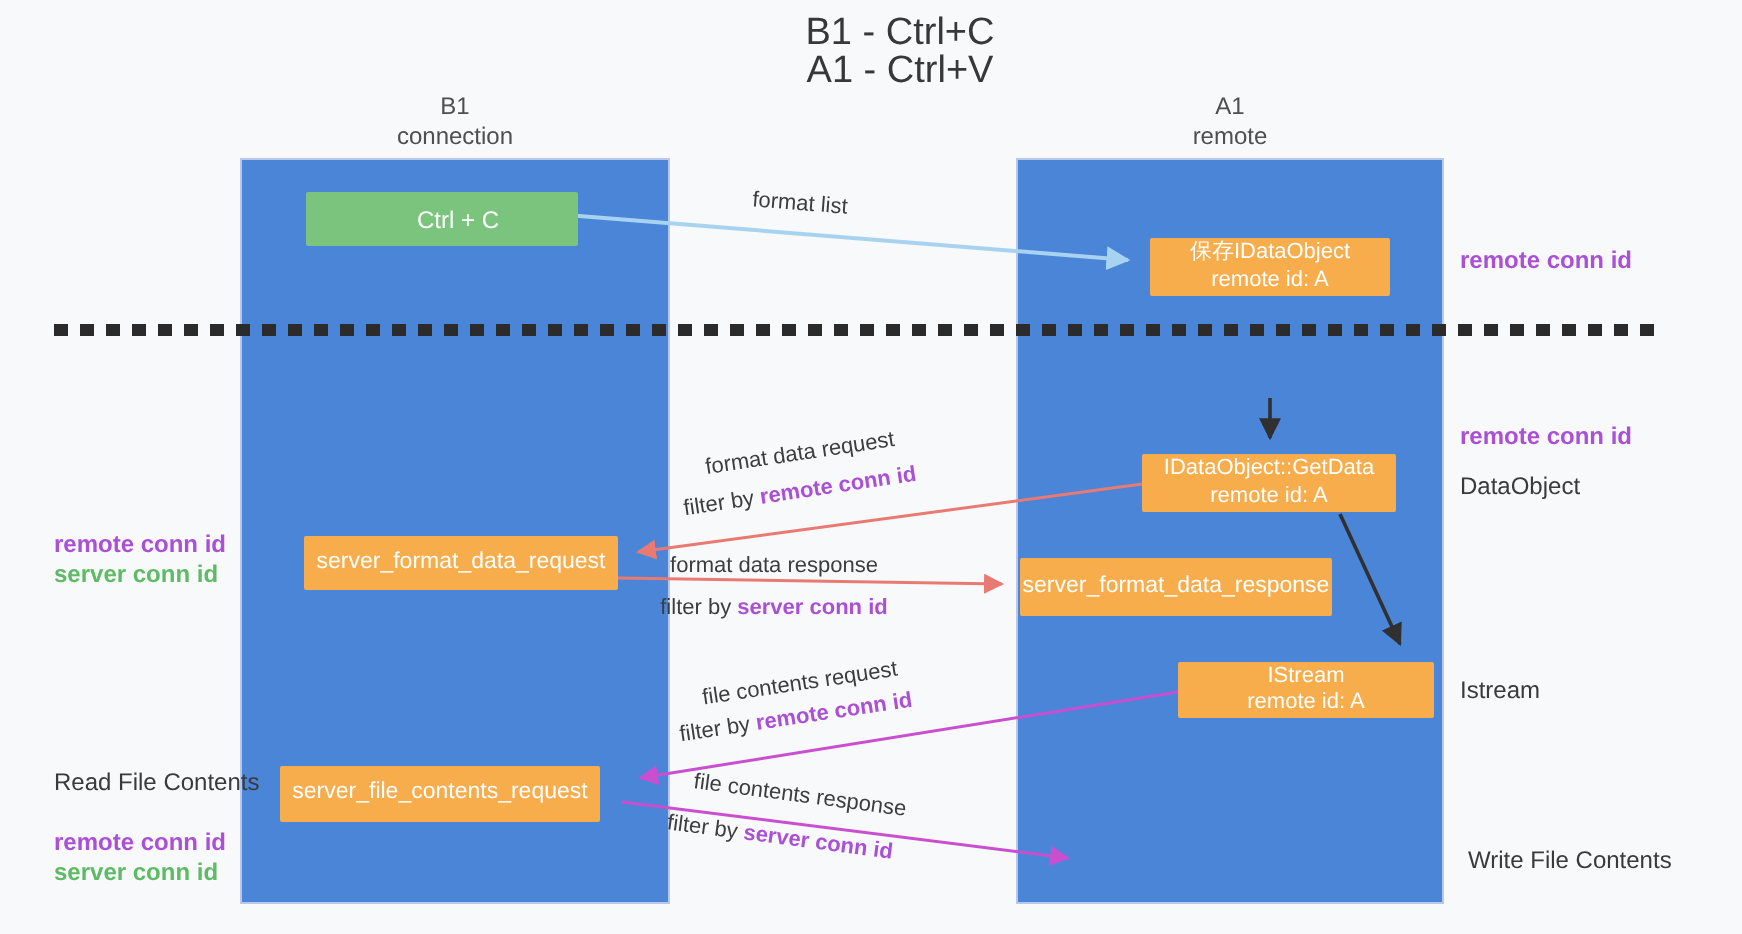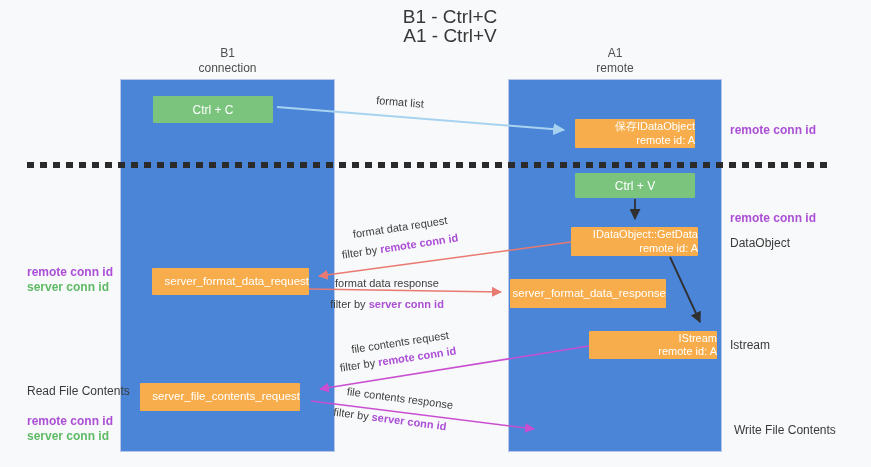--- a/index.html
+++ b/index.html
@@ -6,22 +6,22 @@
   body{font-family:"Liberation Sans", sans-serif; background:#f8f9fa;}
   #canvas{position:relative; width:871px; height:467px; background:var(--background,#f8f9fa); overflow:hidden;}
 
   .lifeline{position:absolute; top:79px; height:373px; background:var(--lifeline-blue,#4a85d8); border:1px solid #b9c8ea; box-sizing:border-box; z-index:1;}
   #lifeline-b1{left:120px; width:215px;}
   #lifeline-a1{left:508px; width:214px;}
 
   #arrow-layer{position:absolute; left:0; top:0; z-index:2; pointer-events:none;}
 
   .node{position:absolute; z-index:3; display:flex; flex-direction:column; align-items:center; justify-content:center; color:#fff; text-align:center; border-radius:1px;}
-  .node.green{background:var(--node-green,#7ac47d); font-size:12px;}
-  .node.orange{background:var(--node-orange,#f8ad4c); font-size:11px; line-height:13.5px;align-items:flex-end;}
+  .node.green{background:var(--node-green,#7ac47d); font-size:12px;padding-left:16px;}
+  .node.orange{background:var(--node-orange,#f8ad4c); font-size:11px; line-height:13.5px;}
   .node .l2{font-size:11px;}
 
   .title{position:absolute; left:300px; top:7px; width:300px; text-align:center; font-size:19px; line-height:19px; color:#383838; z-index:4;}
   .col-header{position:absolute; top:46px; text-align:center; font-size:12px; line-height:15px; color:#4f4f4f; z-index:4;}
   #header-b1{left:120px; width:215px;}
   #header-a1{left:508px; width:214px;}
 
   .mid-label{position:absolute; z-index:4; font-size:11px; color:#3d3d3d; text-align:center; white-space:nowrap;}
   .rot-up{transform:rotate(-8.5deg);}
   .rot-dn{transform:rotate(7.5deg);}
@@ -93,23 +93,20 @@
 
   <div class="node green" style="left:153px; top:96px; width:120px; height:27px;">
     <span>Ctrl + C</span>
   </div>
 
   <div class="node orange" style="left:575px; top:119px; width:120px; height:29px;">
     <span>保存IDataObject</span>
     <span class="l2">remote id: A</span>
   </div>
 
-  <div class="node green" style="left:575px; top:173px; width:120px; height:25px;">
-    <span>Ctrl + V</span>
-  </div>
 
   <div class="node orange" style="left:571px; top:227px; width:127px; height:29px;">
     <span>IDataObject::GetData</span>
     <span class="l2">remote id: A</span>
   </div>
 
   <div class="node orange" style="left:152px; top:268px; width:157px; height:27px; font-size:11.5px;">
     <span>server_format_data_request</span>
   </div>
 

